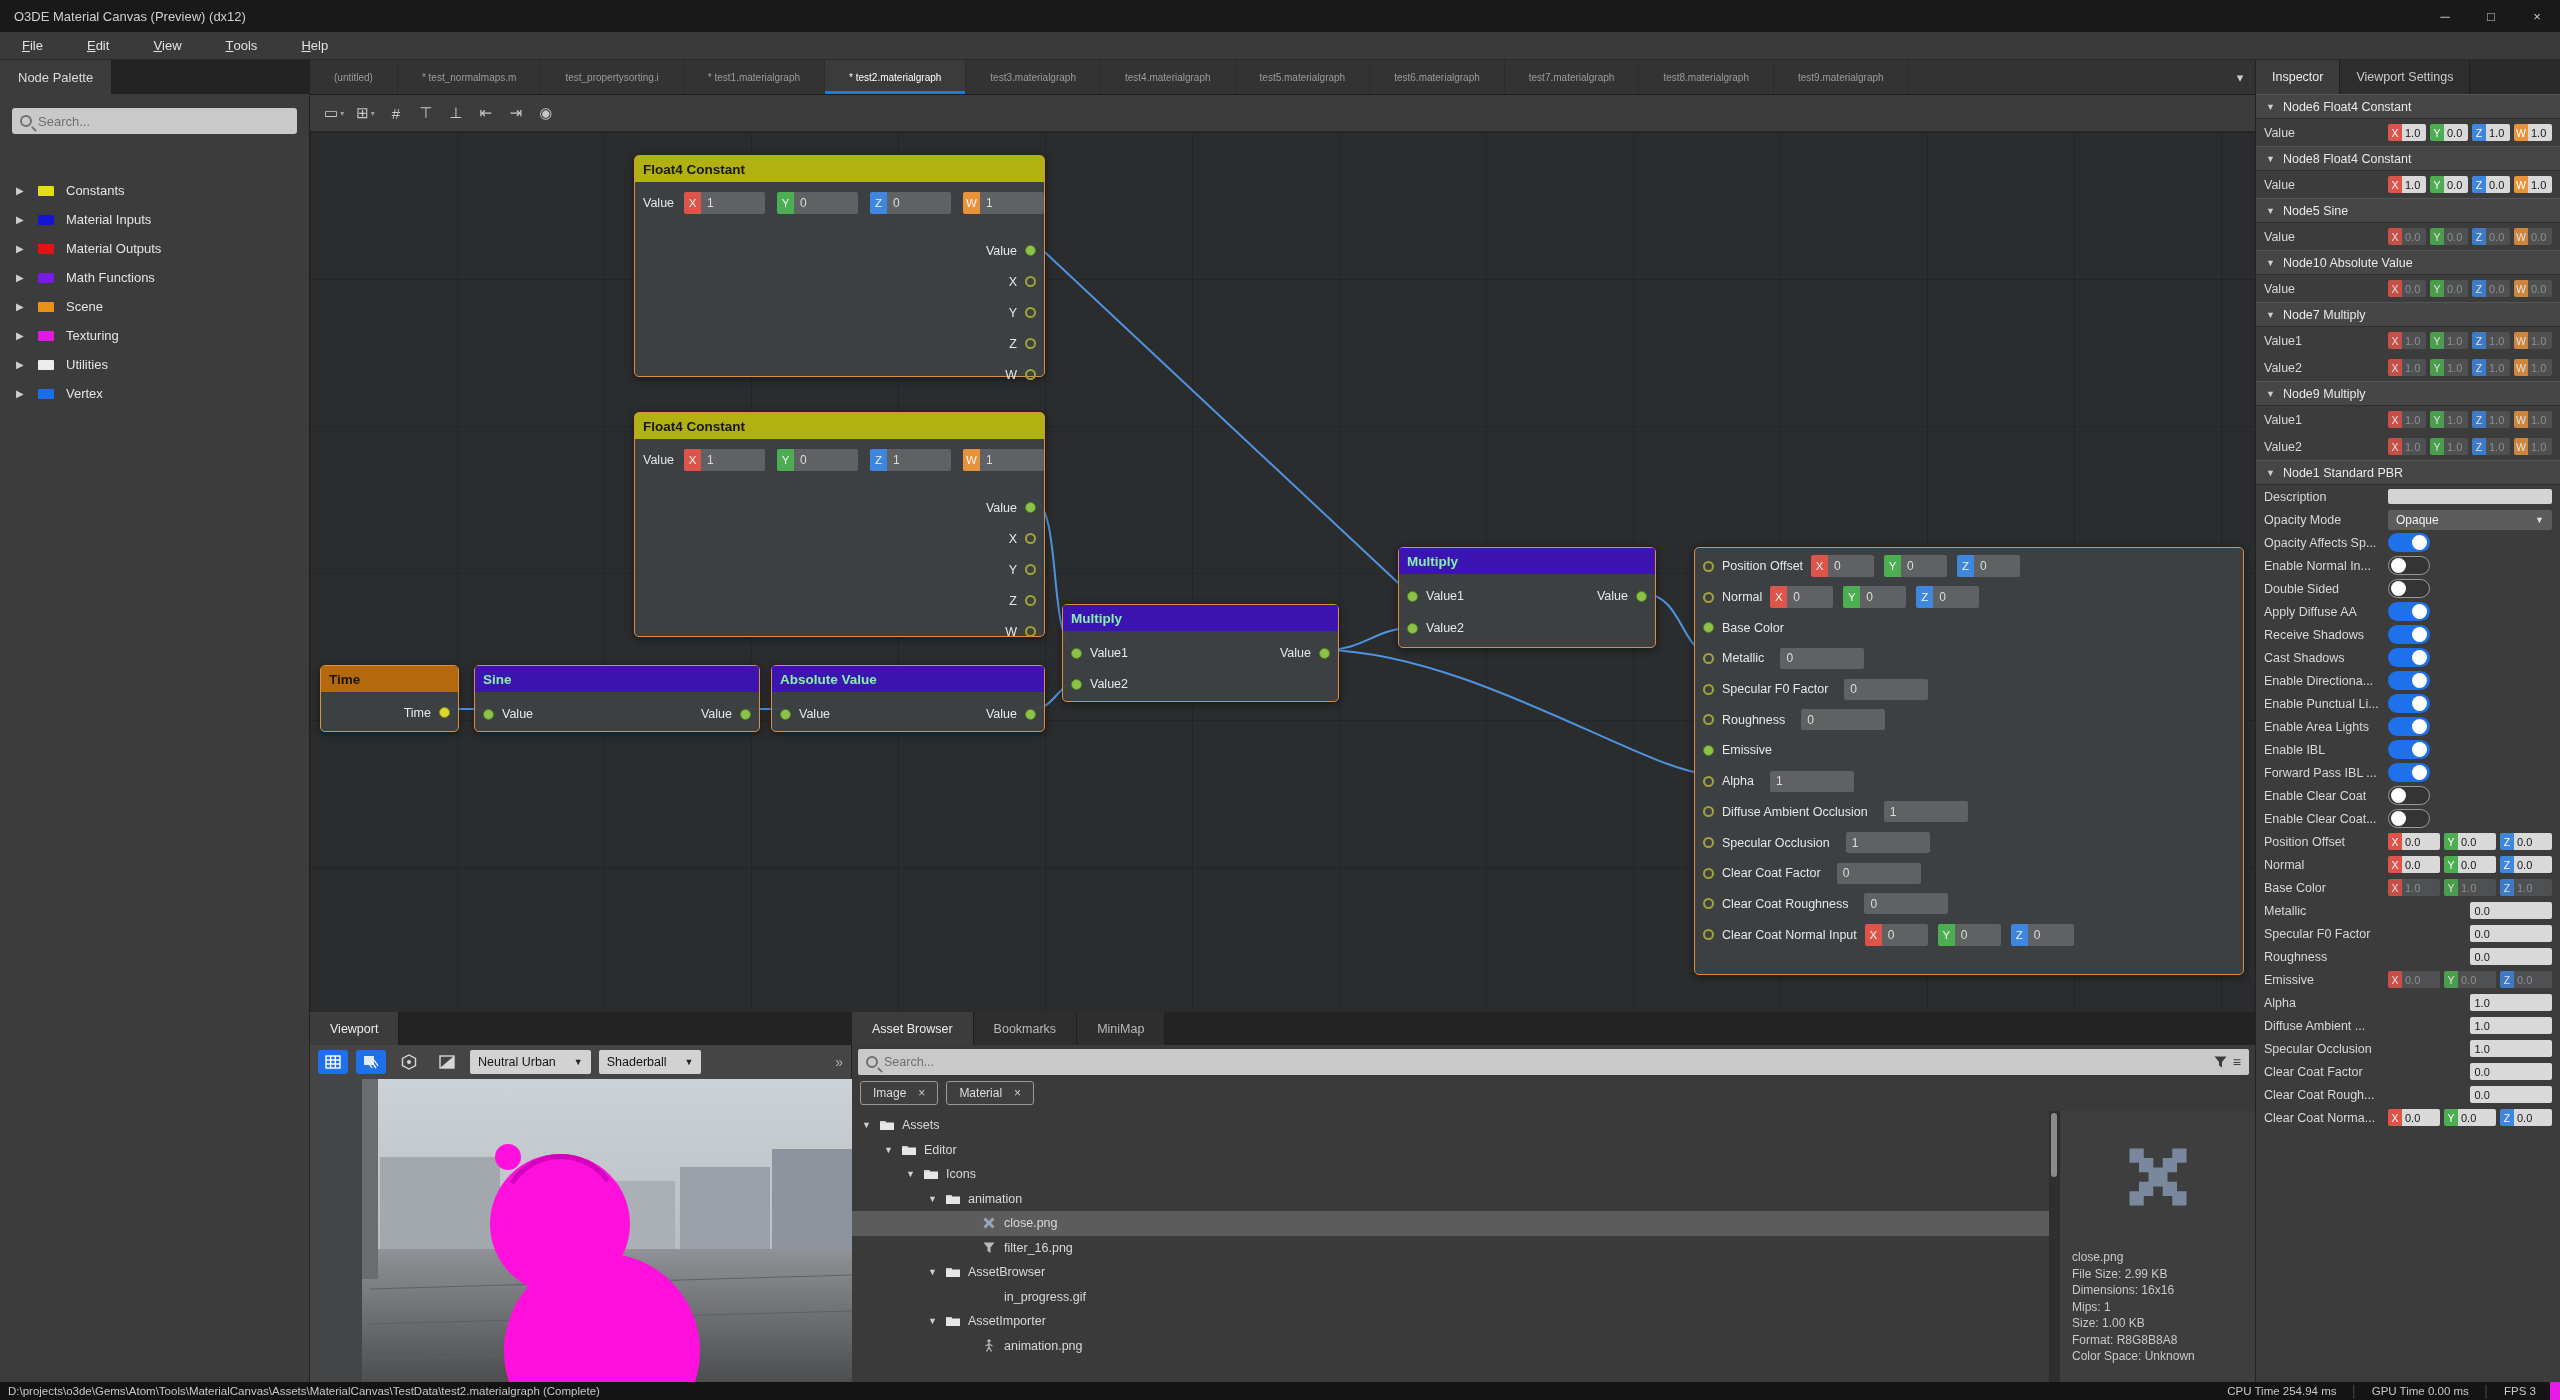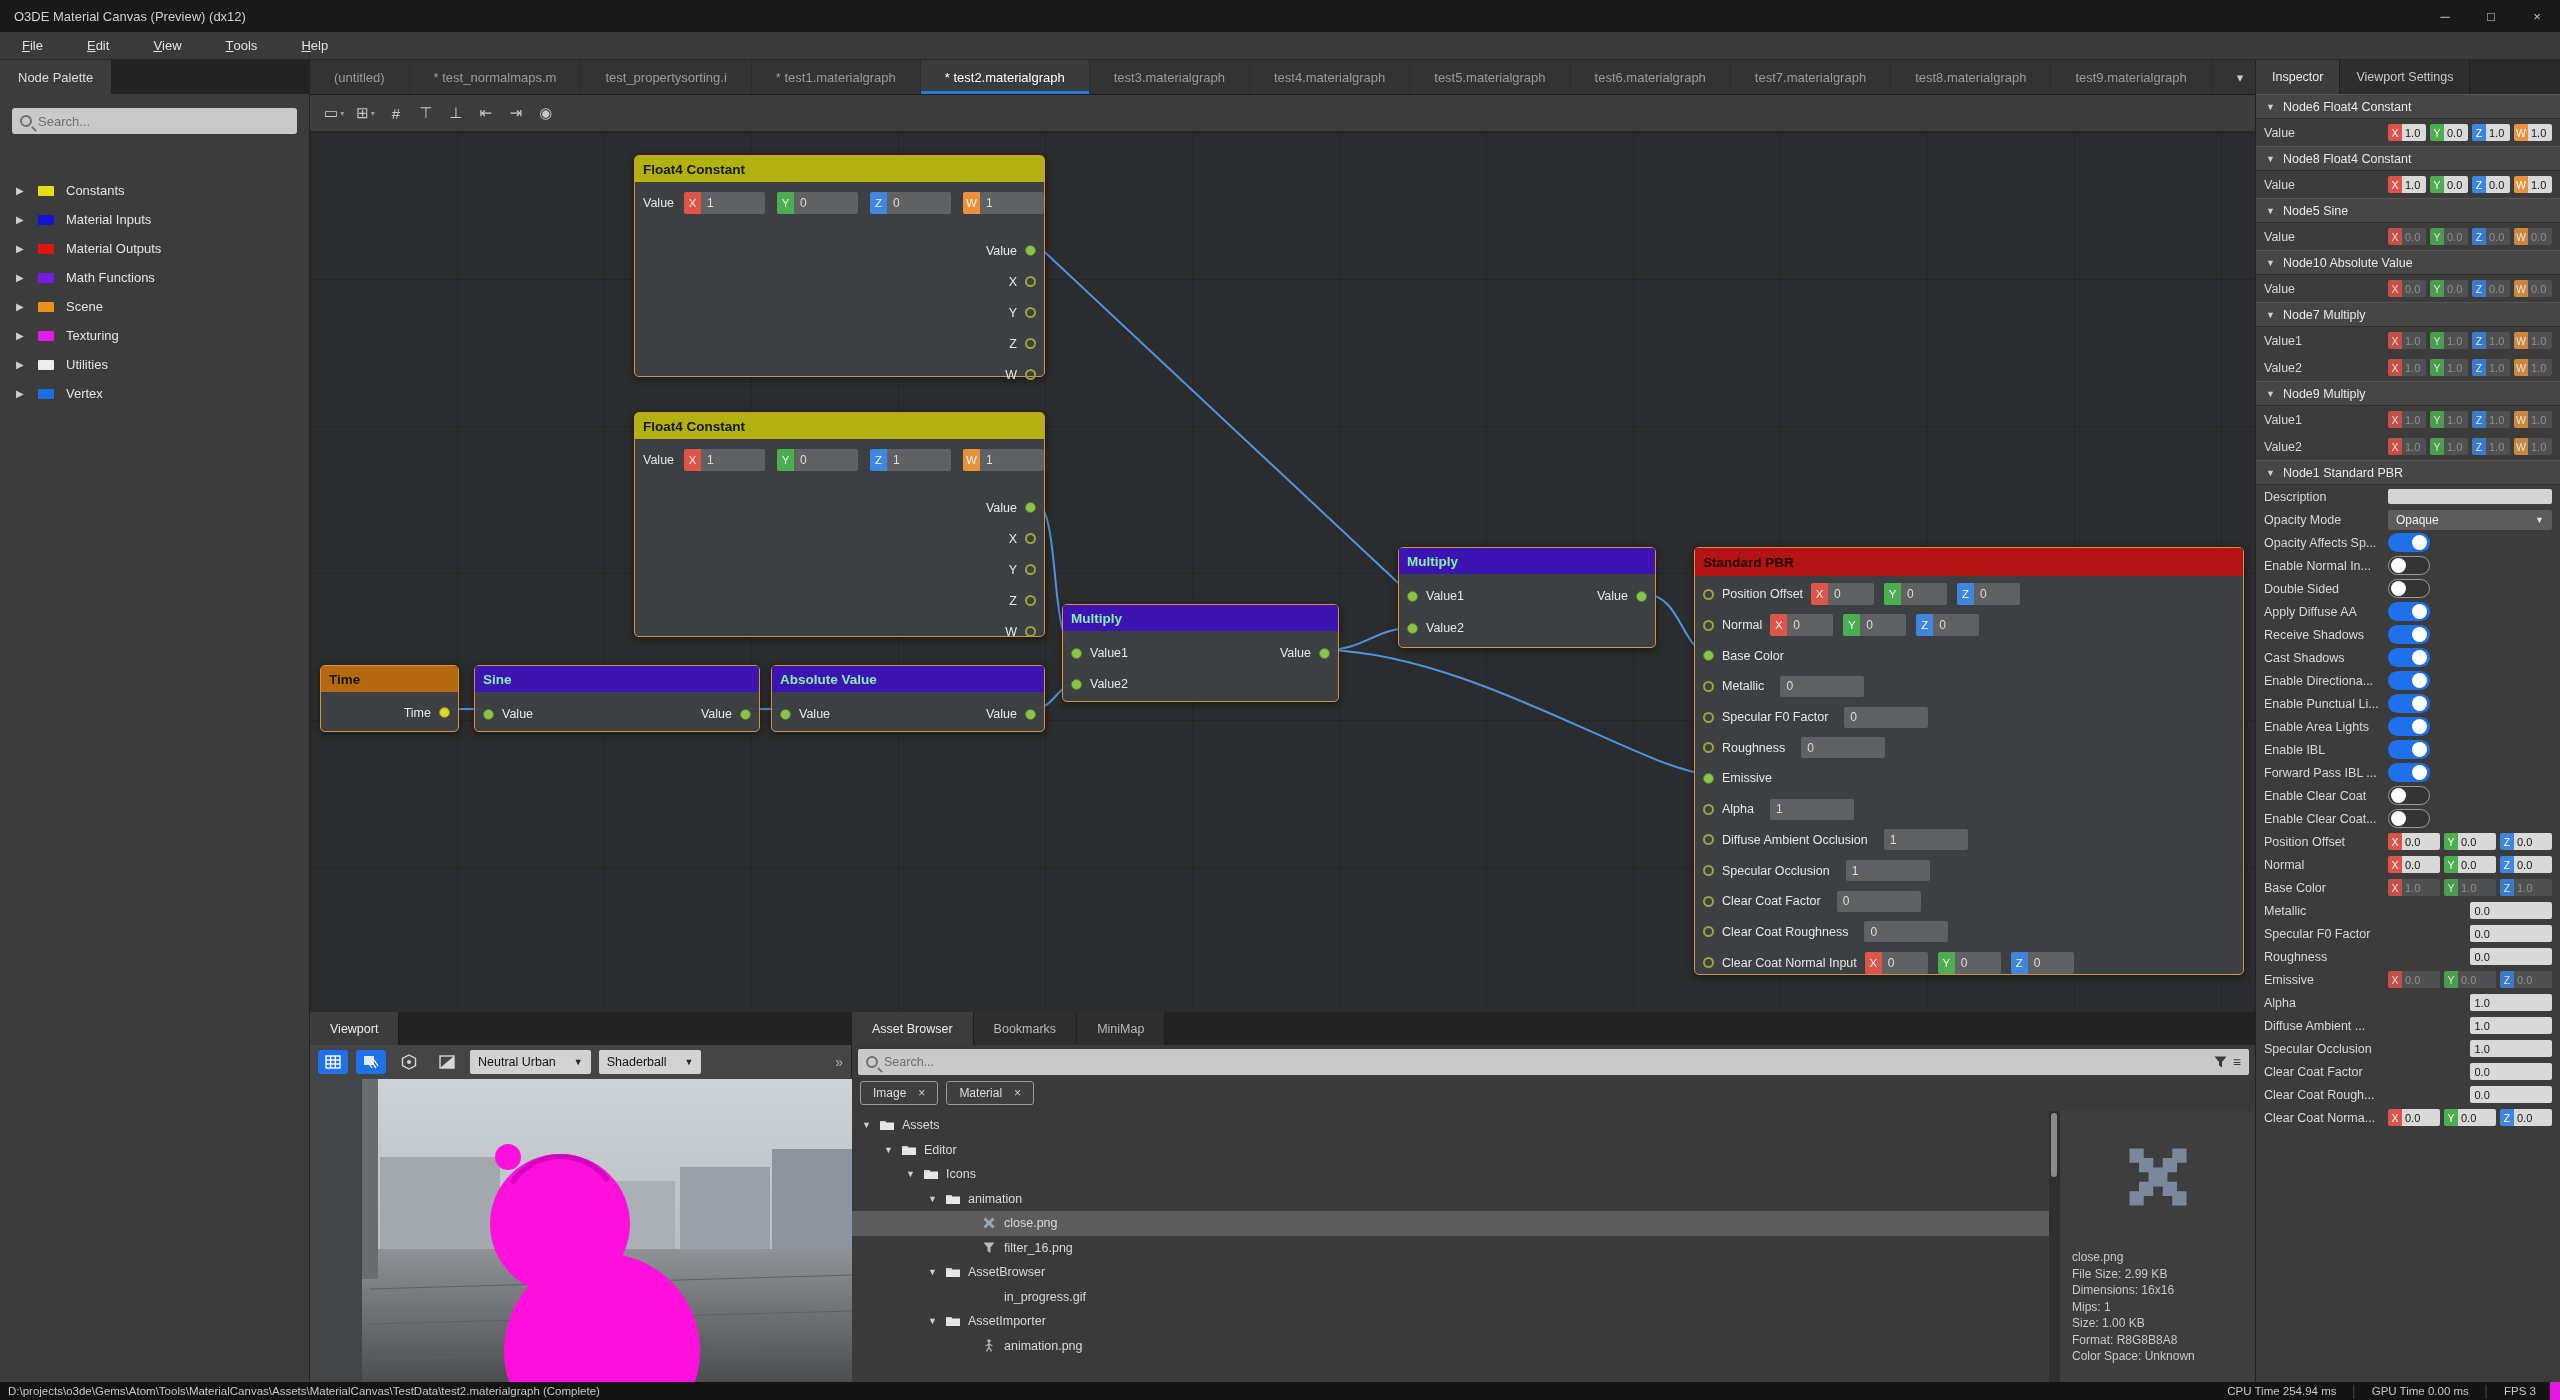--- a/index.html
+++ b/index.html
@@ -25,21 +25,21 @@
   .mag{width:12px;height:12px;border:2px solid #6f6f6f;border-radius:50%;position:relative;flex:0 0 auto}
   .mag::after{content:"";position:absolute;width:6px;height:2px;background:#6f6f6f;transform:rotate(45deg);left:9px;top:11px}
   .pal-tree{margin-top:42px}
   .pal-row{height:29px;display:flex;align-items:center;padding-left:16px;gap:12px}
   .caret{color:#cfcfcf;font-size:10px;width:10px}
   .swatch{width:16px;height:10px;border-radius:1px}
   .pal-label{font-size:13px;color:#e4e4e4}
 
   
   .tabbar{position:absolute;left:310px;top:60px;width:1945px;height:35px;background:#333;display:flex;border-bottom:1px solid #1d1d1d}
-  .doctab{padding:0 24px;display:flex;align-items:center;font-size:13px;color:#9b9b9b;border-right:1px solid #2c2c2c;white-space:nowrap}
+  .doctab{padding:0 24px;display:flex;align-items:center;font-size:10px;color:#9b9b9b;border-right:1px solid #2c2c2c;white-space:nowrap}
   .doctab[data-state="active"]{color:#ffffff;background:#3b3b3b;box-shadow:inset 0 -3px 0 #1e7bd8}
   .tab-overflow{margin-left:auto;width:30px;display:flex;align-items:center;justify-content:center;color:#ccc}
 
   
   .graph-toolbar{position:absolute;left:310px;top:95px;width:1945px;height:37px;background:#3c3c3c;border-bottom:1px solid #262626;display:flex;align-items:center;padding-left:10px;gap:4px}
   .gtb{height:26px;min-width:26px;display:flex;align-items:center;justify-content:center;color:#c6c6c6;font-size:15px;border-radius:3px;padding:0 4px}
   .gtb small{font-size:8px;margin-left:2px;color:#9a9a9a}
 
   
   .canvas{position:absolute;left:310px;top:132px;width:1945px;height:880px;background:#2a2c2d;overflow:hidden;
@@ -499,21 +499,20 @@
       <div class="io-row" style="height:30px">
         <span class="io-left">
             <span class="port" data-name="input-port" data-ptype="filled"></span>
             <span class="port-label">Value2</span>
           </span>
       </div>
     </div>
   </div>
 
   <div class="gnode" style="left:1384px;top:415px;width:550px;height:428px" data-name="node-standard-pbr">
-    <div class="gnode-head head-red" style="height: 28px; background: rgb(181, 20, 20);" data-name="node-title">Standard PBR</div>
     <div class="pbr-rows">
         <div class="pbr-row" data-name="pbr-input-row">
         <span class="port" data-name="input-port" data-ptype="hollow"></span>
         <span class="pbr-label">Position Offset</span>
         <span class="pbr-chips">
             <span class="nchip" data-name="vector-component-field" data-k="X">
               <span class="nchip-k">X</span>
               <span class="nchip-v">0</span>
             </span>
             <span class="nchip" data-name="vector-component-field" data-k="Y">

